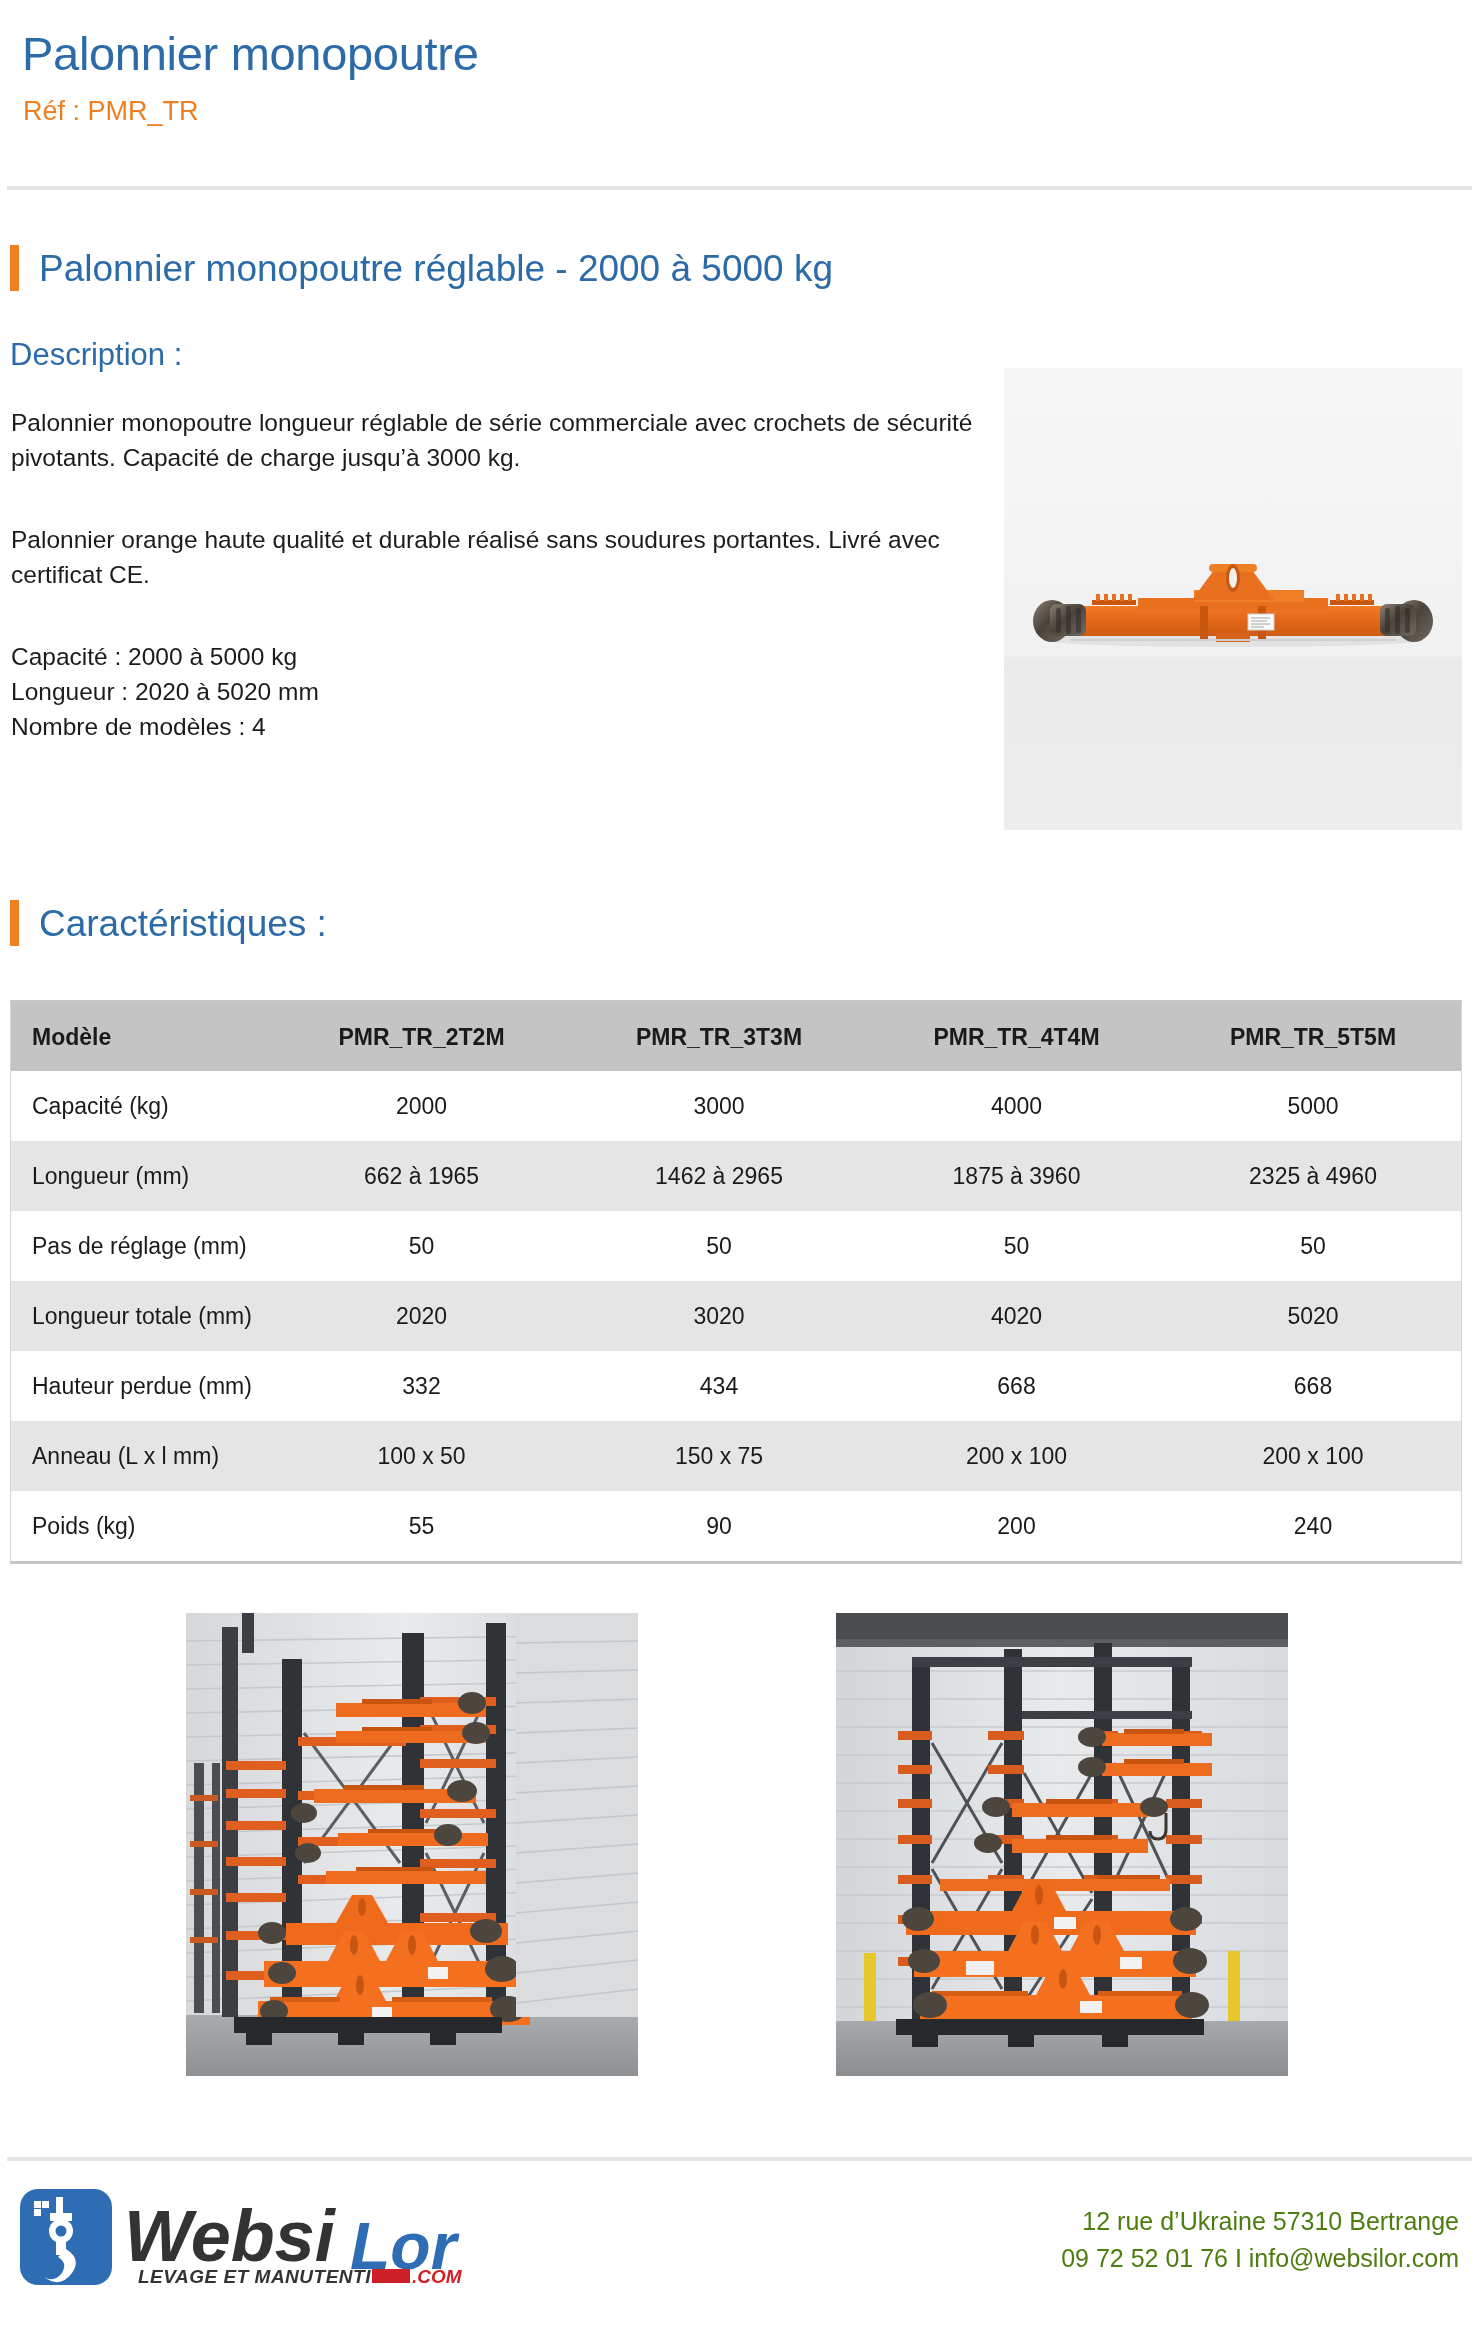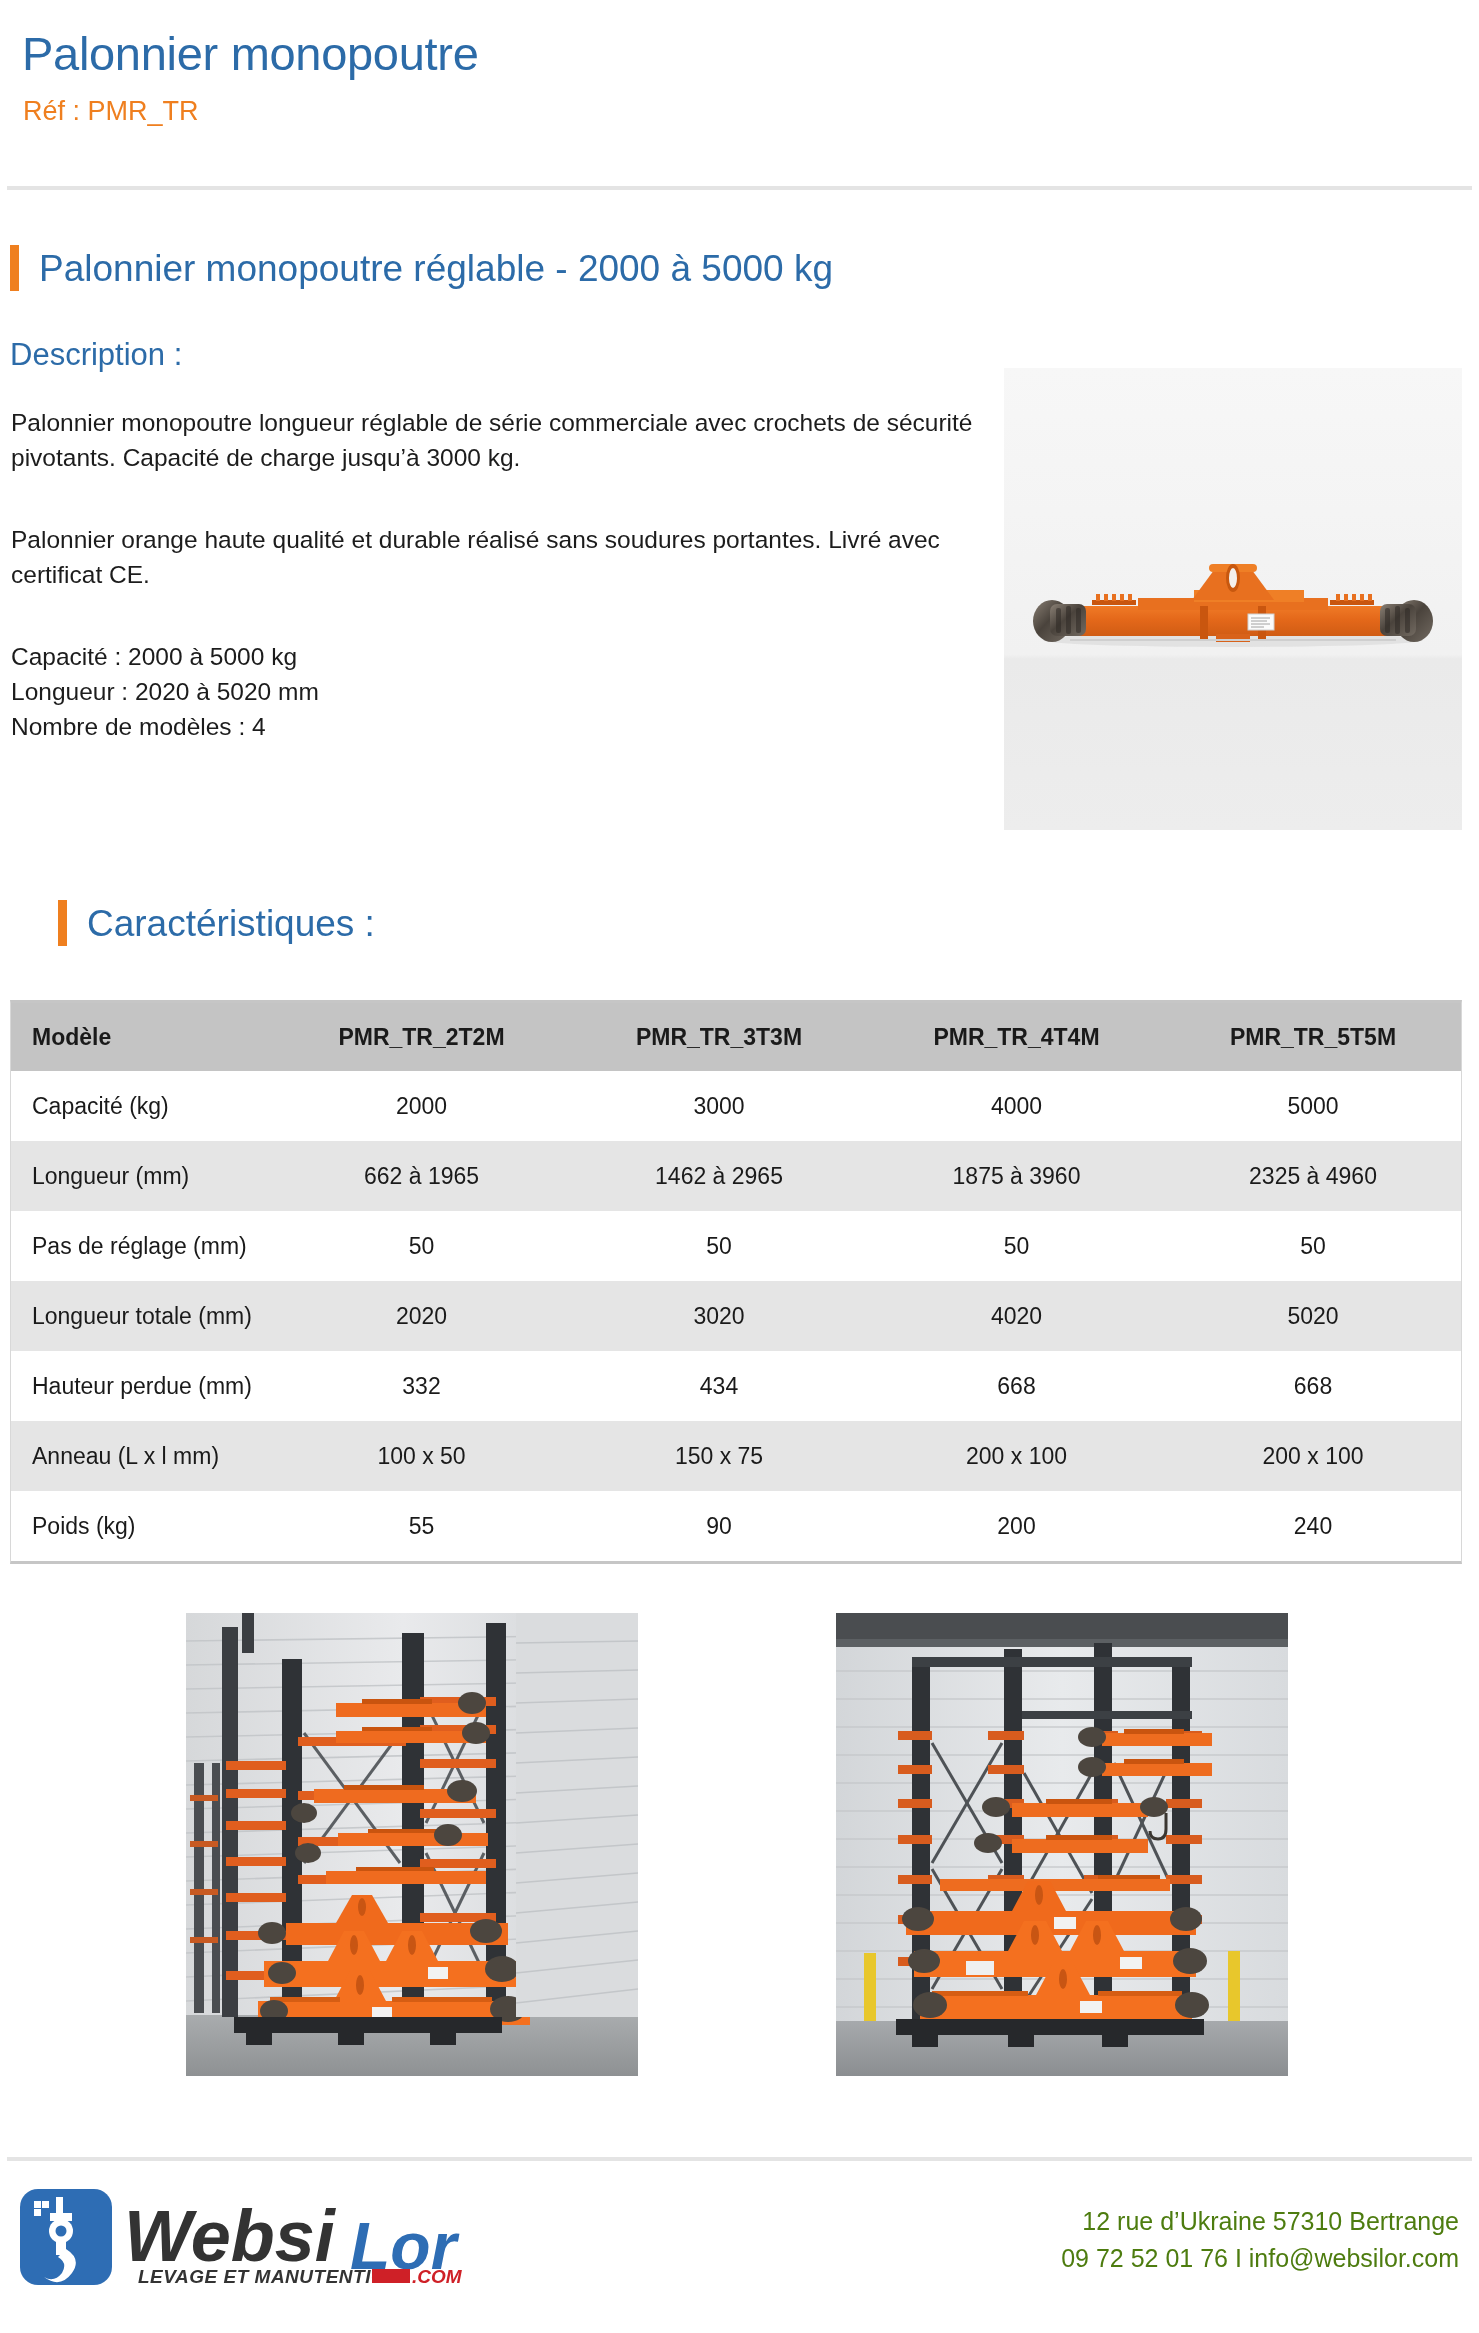--- a/index.html
+++ b/index.html
@@ -67,21 +67,21 @@
   .section-heading-text {
     margin-left: 20px;
     font-size: 37px;
     font-weight: 400;
     color: #2c6ba8;
     white-space: nowrap;
     line-height: 1;
   }
 
   #heading-product { left: 10px; top: 245px; text-align: center; }
-  #heading-features { left: 10px; top: 900px; margin-left: 48px; }
+  #heading-features { left: 10px; top: 900px; }
 
   
   .desc-label {
     position: absolute;
     left: 10px;
     top: 337px;
     font-size: 31px;
     color: #2c6ba8;
     white-space: nowrap;
   }

